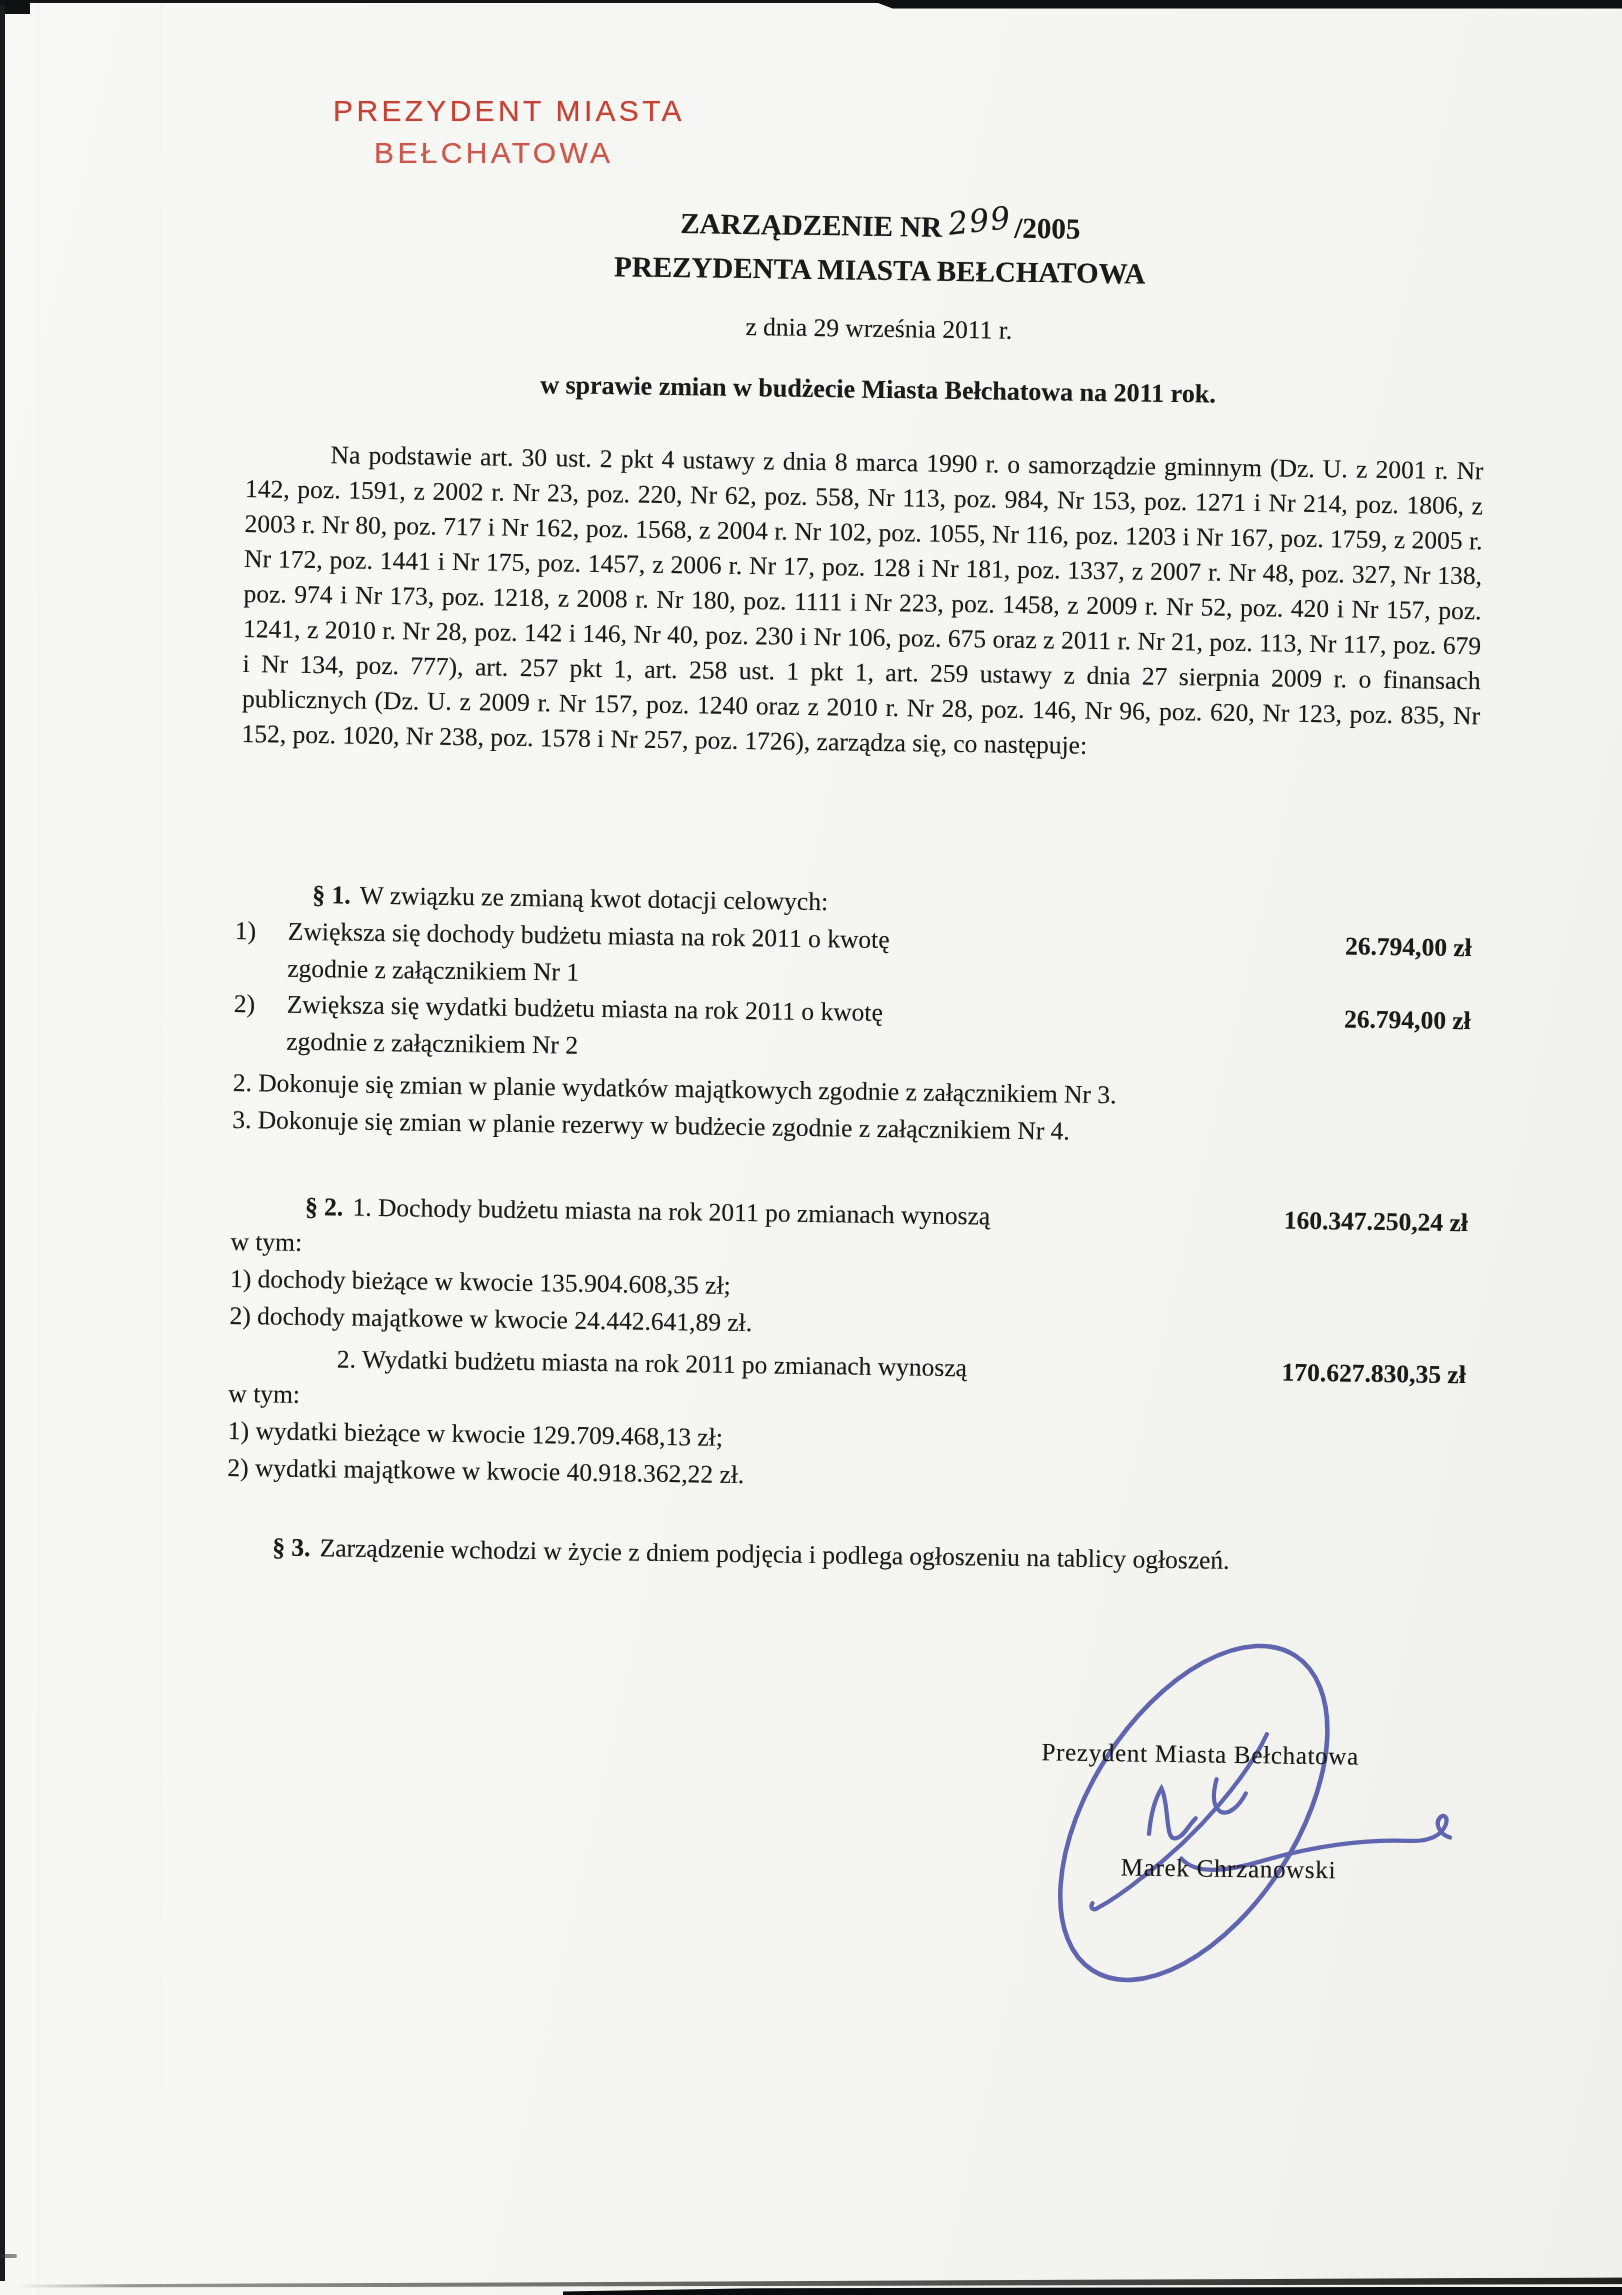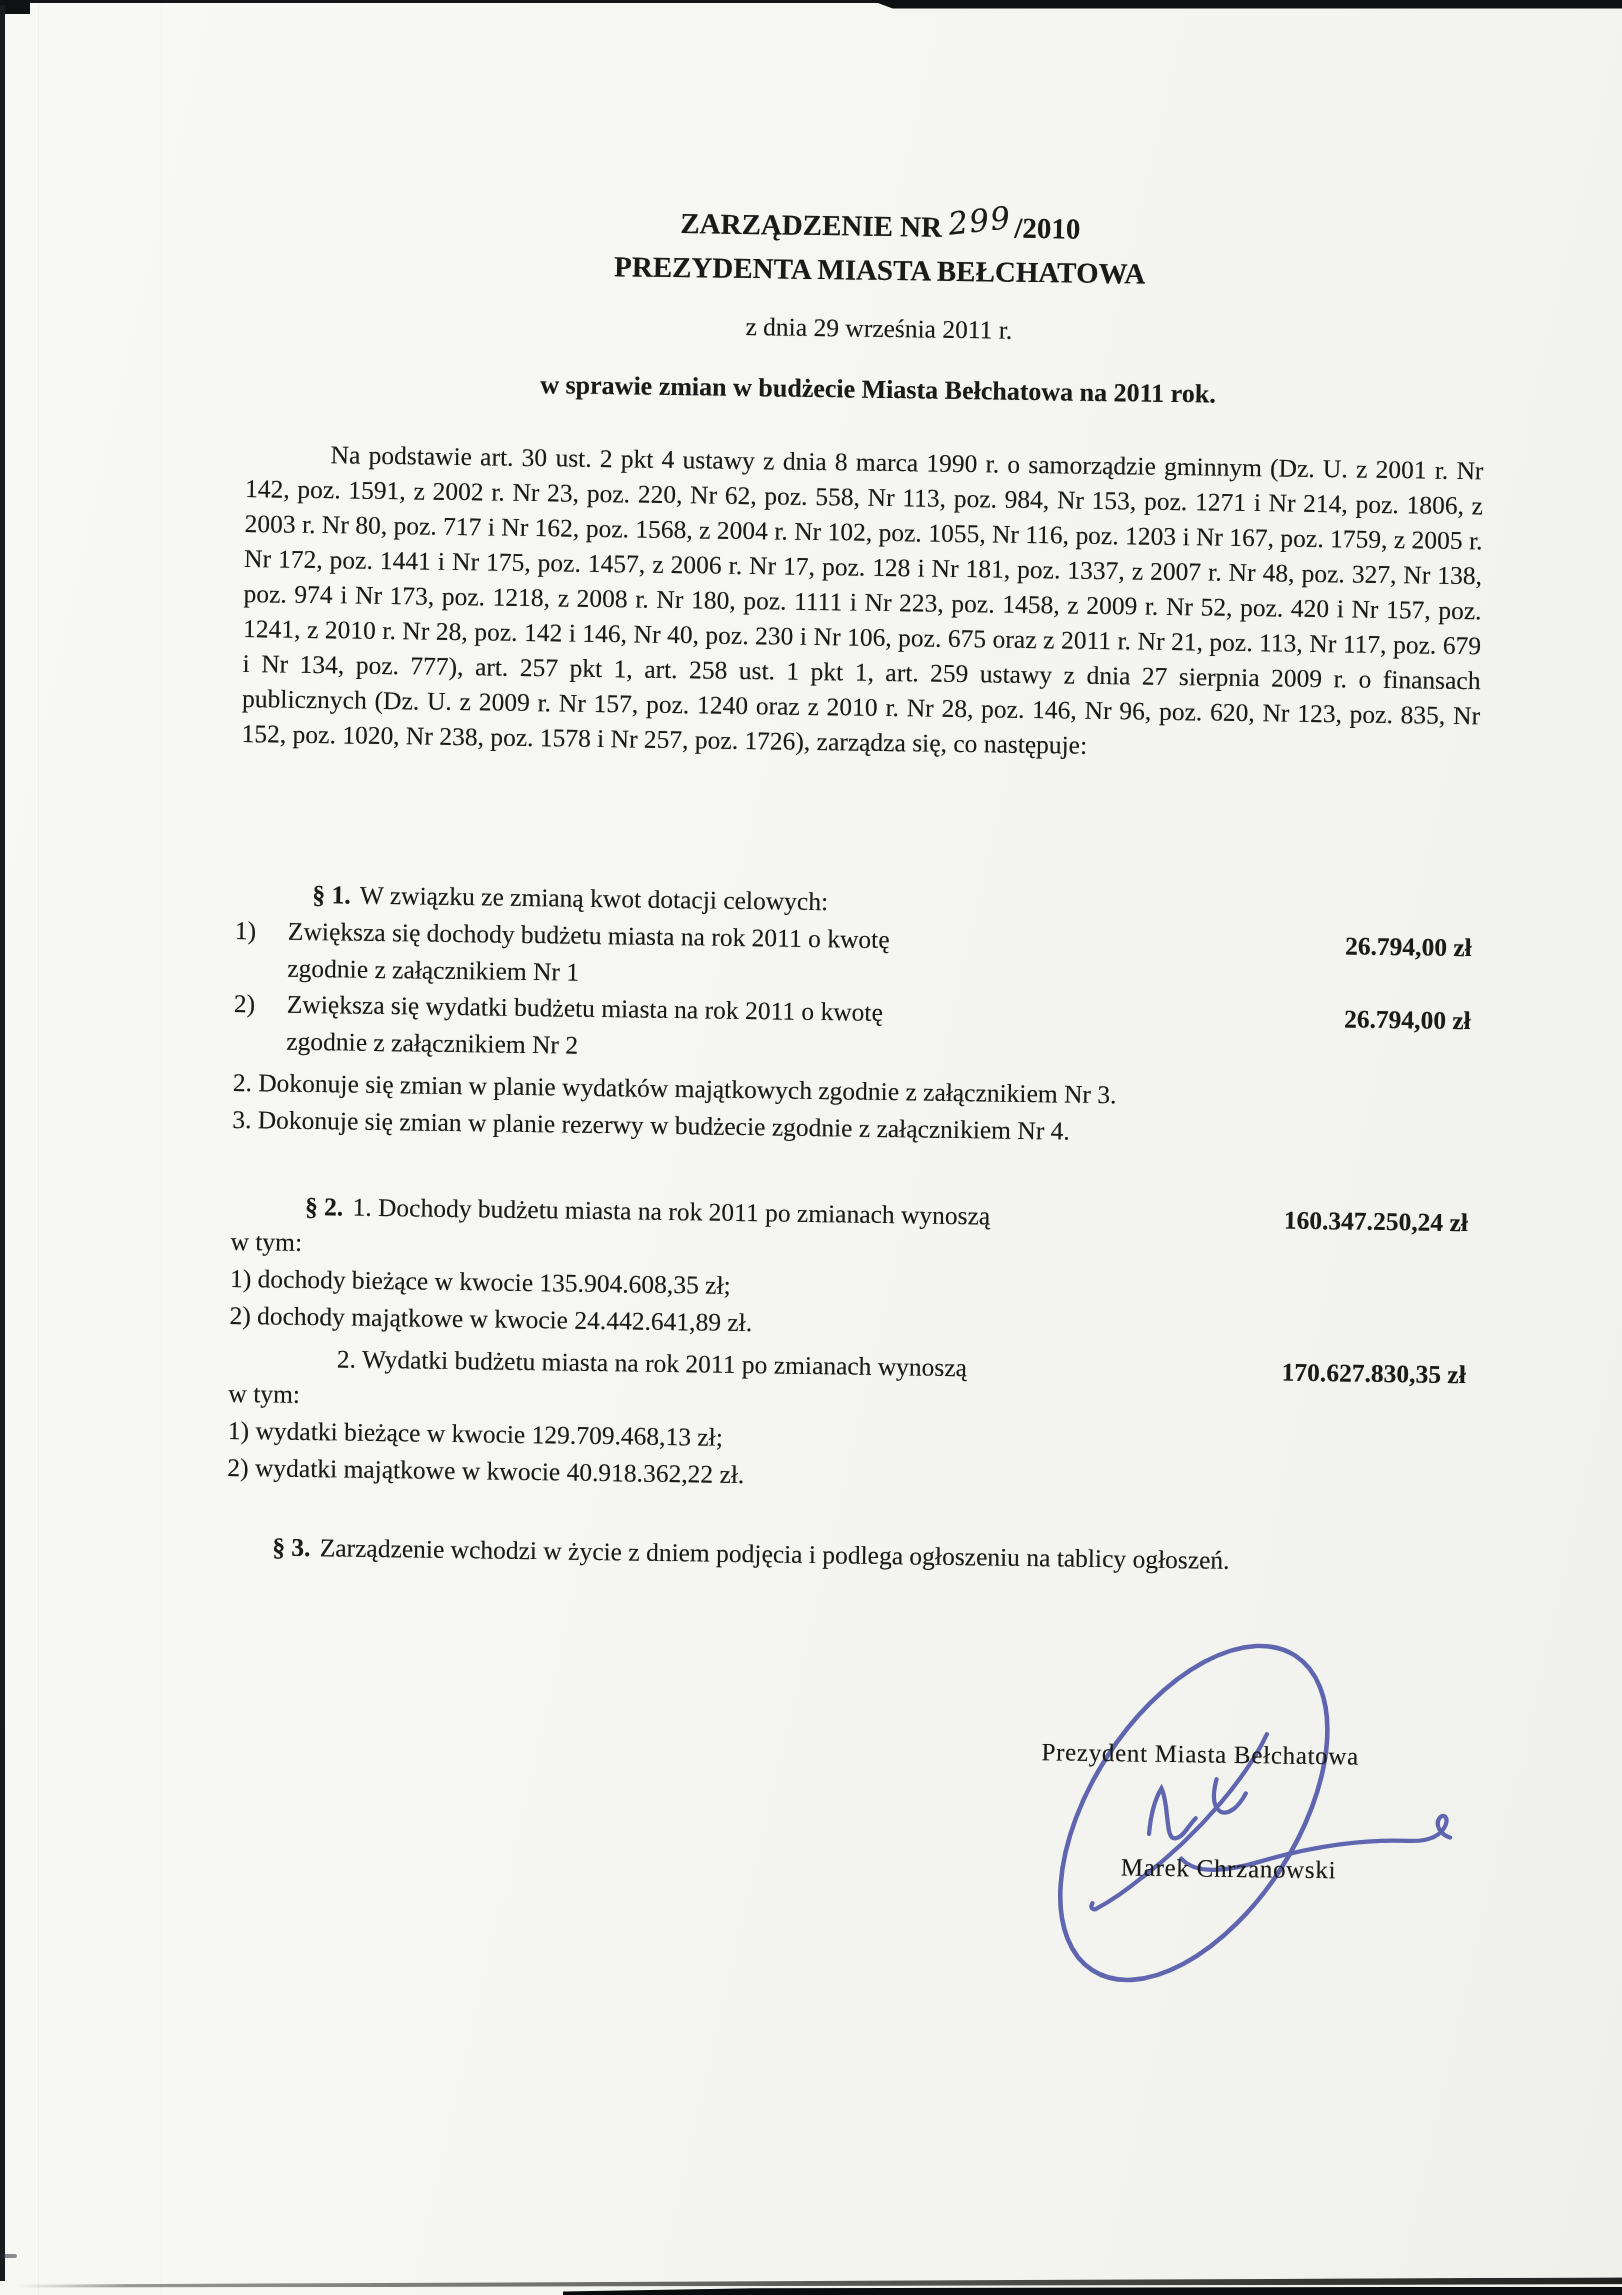--- a/index.html
+++ b/index.html
@@ -61,23 +61,27 @@
 </head>
 <body>
 
 <div class="page">
 
   <div class="scanline sl1"></div>
   <div class="scanline sl2"></div>
 
   <div class="content">
 
+    <div class="stamp">
+      <div>PREZYDENT MIASTA</div>
+      <div class="stamp-l2">BEŁCHATOWA</div>
+    </div>
 
     <div class="heading">
-      <div><span>ZARZĄDZENIE NR</span><span class="hand">299</span><span>/2010</span></div>
+      <div><span>ZARZĄDZENIE NR</span><span class="hand">299</span><span>/2005</span></div>
       <div>PREZYDENTA MIASTA BEŁCHATOWA</div>
     </div>
 
     <div class="date-line">z dnia 29 września 2011 r.</div>
     <div class="subject">w sprawie zmian w budżecie Miasta Bełchatowa na 2011 rok.</div>
 
     <p class="legal">Na podstawie art. 30 ust. 2 pkt 4 ustawy z dnia 8 marca 1990 r. o samorządzie gminnym (Dz. U. z 2001 r. Nr 142, poz. 1591, z 2002 r. Nr 23, poz. 220, Nr 62, poz. 558, Nr 113, poz. 984, Nr 153, poz. 1271 i Nr 214, poz. 1806, z 2003 r. Nr 80, poz. 717 i Nr 162, poz. 1568, z 2004 r. Nr 102, poz. 1055, Nr 116, poz. 1203 i Nr 167, poz. 1759, z 2005 r. Nr 172, poz. 1441 i Nr 175, poz. 1457, z 2006 r. Nr 17, poz. 128 i Nr 181, poz. 1337, z 2007 r. Nr 48, poz. 327, Nr 138, poz. 974 i Nr 173, poz. 1218, z 2008 r. Nr 180, poz. 1111 i Nr 223, poz. 1458, z 2009 r. Nr 52, poz. 420 i Nr 157, poz. 1241, z 2010 r. Nr 28, poz. 142 i 146, Nr 40, poz. 230 i Nr 106, poz. 675 oraz z 2011 r. Nr 21, poz. 113, Nr 117, poz. 679 i Nr 134, poz. 777), art. 257 pkt 1, art. 258 ust. 1 pkt 1, art. 259 ustawy z dnia 27 sierpnia 2009 r. o finansach publicznych (Dz. U. z 2009 r. Nr 157, poz. 1240 oraz z 2010 r. Nr 28, poz. 146, Nr 96, poz. 620, Nr 123, poz. 835, Nr 152, poz. 1020, Nr 238, poz. 1578 i Nr 257, poz. 1726), zarządza się, co następuje:</p>
 
     <div class="line" style="left:309px;top:887px"><span class="b sp">§ 1.</span><span>W związku ze zmianą kwot dotacji celowych:</span></div>
 

